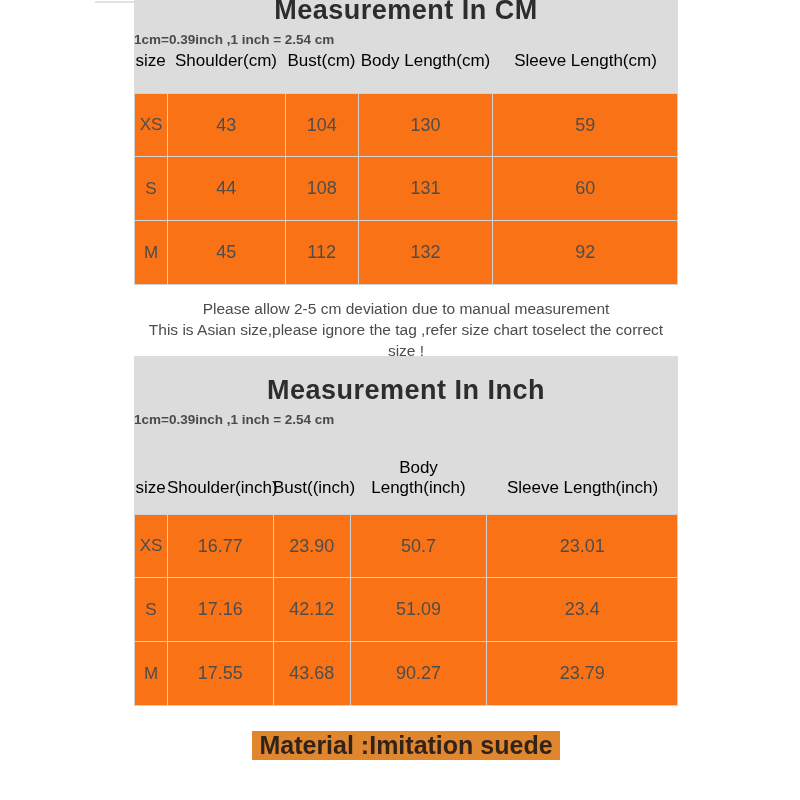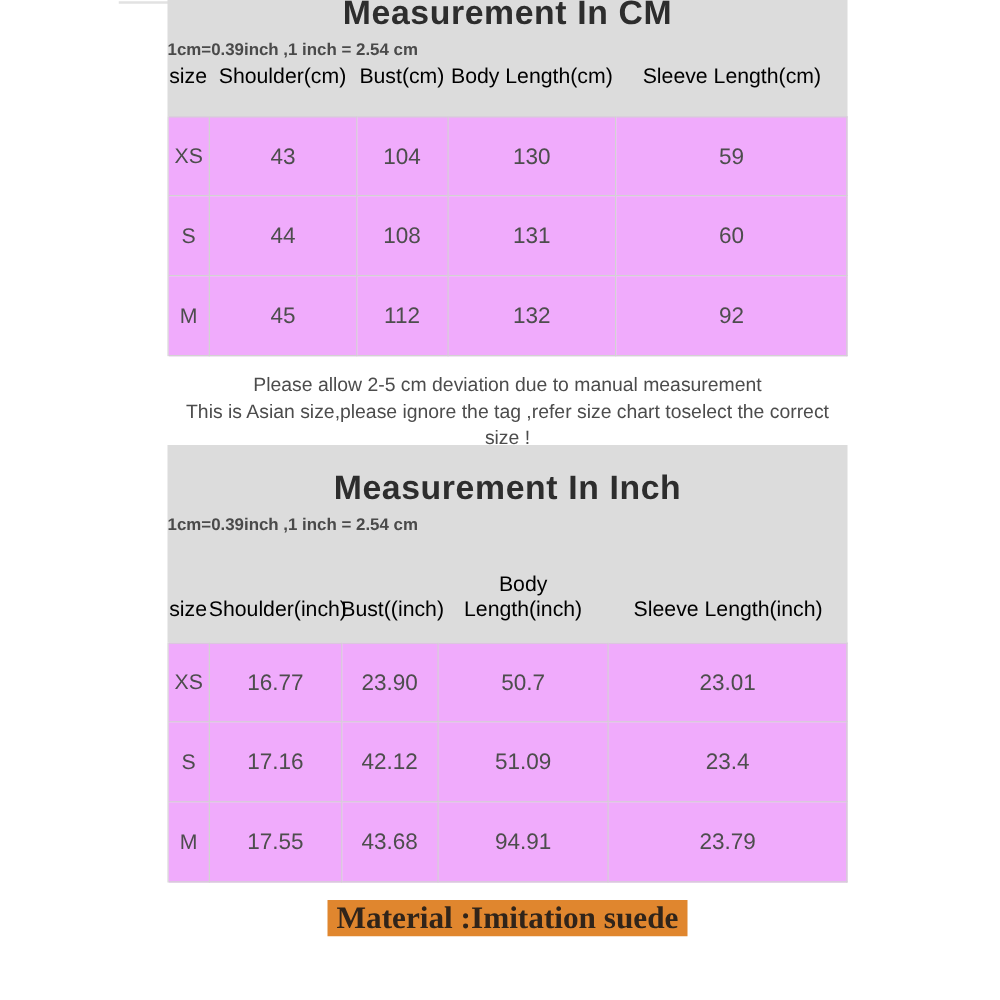--- a/index.html
+++ b/index.html
@@ -56,30 +56,30 @@
   .incols .c2 { width: 77px; }
   .incols .c3 { width: 137px; }
   .incols .c4 { width: 191px; }
 
   .tbody { border-left: 1px solid #d2d2d2; background: #ffffff; }
   .trow { display: flex; height: 64px; }
   .trow:first-child .cell { border-top: 1px solid #d2d2d2; }
   .cell {
     display: flex; align-items: center; justify-content: center;
     border-right: 1px solid #d2d2d2; border-bottom: 1px solid #d2d2d2;
-    font-size: 18px; color: #4d4d4d; background: #f0abfc;
+    font-size: 18px; color: #4d4d4d; background: #f97316;
   }
   .cell.size-col { font-size: 17px; }
 
   .notes {
     height: 71px; padding-top: 13px; background: #ffffff;
     text-align: center; font-size: 15.5px; color: #4c4c4c; line-height: 21px;
   }
 
-  .material-row { text-align: center; margin-top: 14px; font-family: Liberation Serif, serif; }
+  .material-row { text-align: center; margin-top: 25px; }
   .material-chip {
     display: inline-block;
     background: #e0862e;
     color: #30241a;
     font-weight: 700;
     font-size: 25px;
     line-height: 29px;
     padding: 0 7px;
   }
 </style>
@@ -156,21 +156,21 @@
         <div class="cell size-col c0">S</div>
         <div class="cell c1">17.16</div>
         <div class="cell c2">42.12</div>
         <div class="cell c3">51.09</div>
         <div class="cell c4">23.4</div>
       </div>
       <div class="trow">
         <div class="cell size-col c0">M</div>
         <div class="cell c1">17.55</div>
         <div class="cell c2">43.68</div>
-        <div class="cell c3">94.91</div>
+        <div class="cell c3">90.27</div>
         <div class="cell c4">23.79</div>
       </div>
     </div>
 
     <div class="material-row">
       <span class="material-chip">Material :Imitation suede</span>
     </div>
 
   </div>
 </div>

